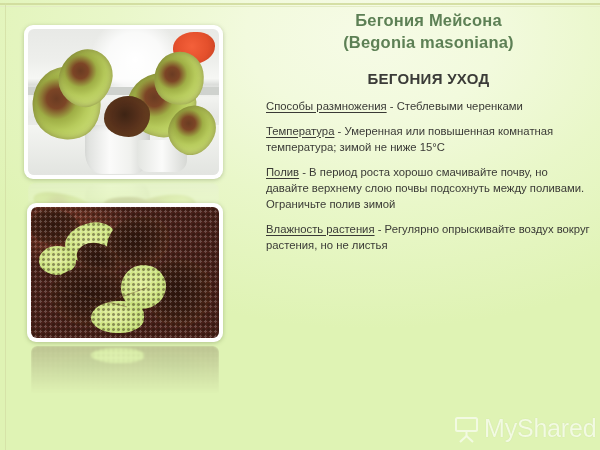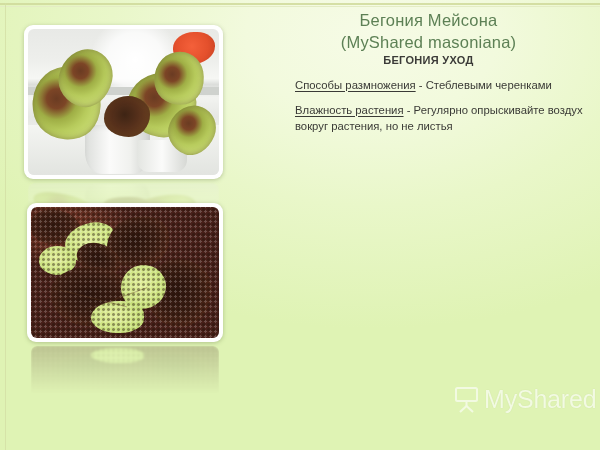--- a/index.html
+++ b/index.html
@@ -187,52 +187,52 @@
 
   
   .content {
     position: absolute;
     left: 266px; top: 10px;
     width: 325px;
   }
   .title-block { text-align: center; }
   .title {
     font-size: 16.5px;
-    font-weight: normal;
+    font-weight: bold;
     color: #5d8055;
     line-height: 1.32;
     letter-spacing: .2px;
   }
   .subtitle {
-    margin-top: 0;
-    font-size: 11px;
+    margin-top: 16px;
+    font-size: 15px;
     font-weight: bold;
     color: #3b3b38;
     letter-spacing: .3px;
   }
 
-  .care-list { margin-top: 11px; margin-left: 29px; }
+  .care-list { margin-top: 11px; }
   .care-item {
     font-size: 11.3px;
     color: #3a3a36;
     line-height: 1.42;
     margin-bottom: 9px;
   }
   .care-item:last-child { margin-bottom: 0; }
   .care-label {
     text-decoration: underline;
     text-underline-offset: 2px;
   }
 
   
   .watermark {
     position: absolute;
-    left: 452px; top: 384px;
+    left: 452px; top: 414px;
     display: flex;
-    align-items: center;
+    align-items: flex-start;
     gap: 2px;
     opacity: .62;
     pointer-events: none;
   }
   .wm-text {
     font-size: 25px;
     color: #ffffff;
     font-family: "Liberation Sans", sans-serif;
     letter-spacing: -.2px;
     text-shadow: 0 0 1px rgba(140,170,90,.5);
@@ -306,35 +306,41 @@
         <div class="speckle"></div>
       </div>
     </div>
   </div>
 
   <div class="content">
 
     <div class="title-block">
       <div class="title">
         <div>Бегония Мейсона</div>
-        <div>(MyShared masoniana)</div>
+        <div>(Begonia masoniana)</div>
       </div>
       <div class="subtitle">БЕГОНИЯ УХОД</div>
     </div>
 
     <div class="care-list">
 
       <div class="care-item">
         <span class="care-label">Способы размножения</span><span> - </span><span>Стеблевыми черенками</span>
       </div>
 
 
 
-
-
+      <div class="care-item">
+        <span class="care-label">Температура</span><span> - </span><span>Умеренная или повышенная комнатная температура; зимой не ниже 15°С</span>
+      </div>
+
+
+      <div class="care-item">
+        <span class="care-label">Полив</span><span> - </span><span>В период роста хорошо смачивайте почву, но давайте верхнему слою почвы подсохнуть между поливами. Ограничьте полив зимой</span>
+      </div>
 
       <div class="care-item">
         <span class="care-label">Влажность растения</span><span> - </span><span>Регулярно опрыскивайте воздух вокруг растения, но не листья</span>
       </div>
 
     </div>
   </div>
 
   <div class="watermark">
     <svg width="30" height="30" viewBox="0 0 30 30">

